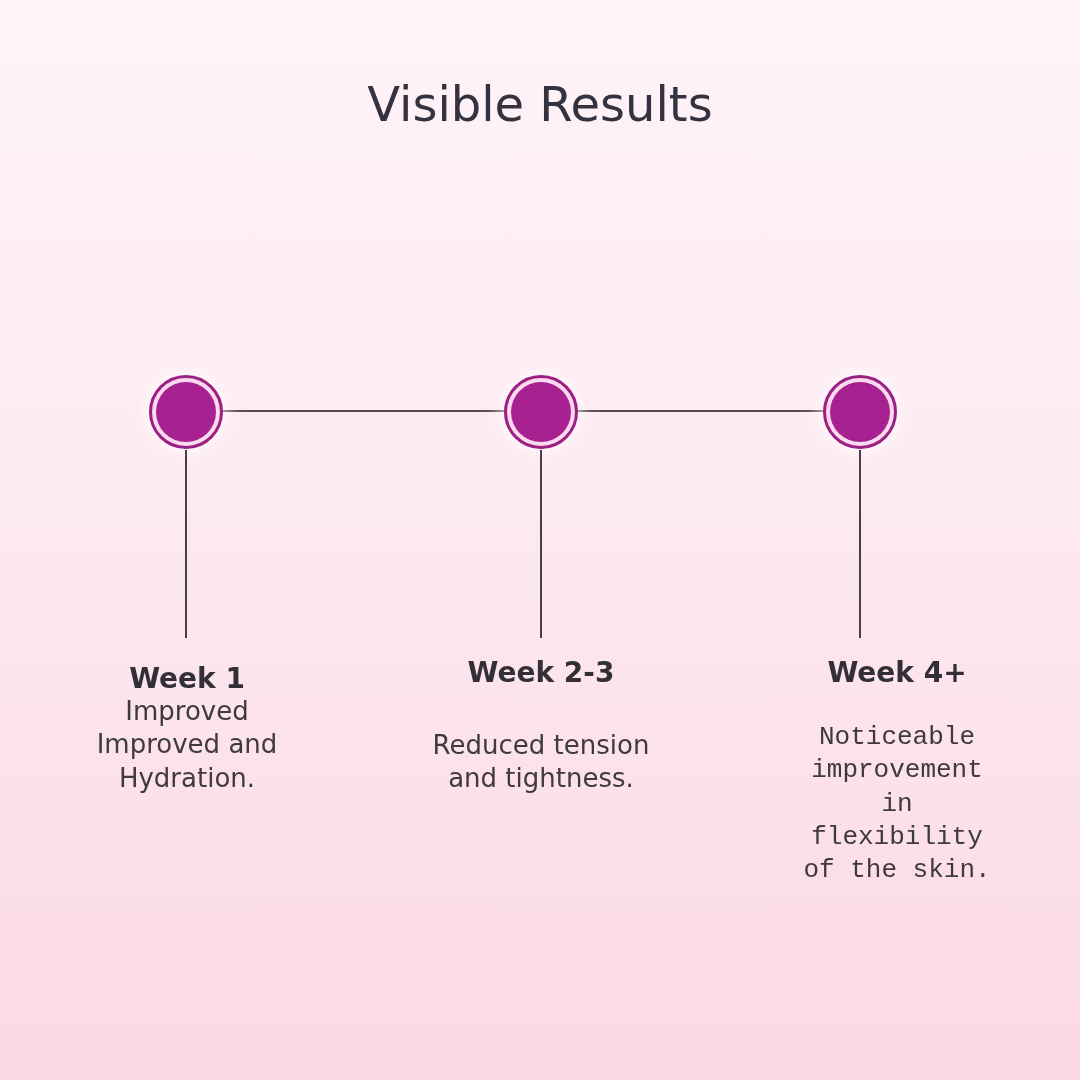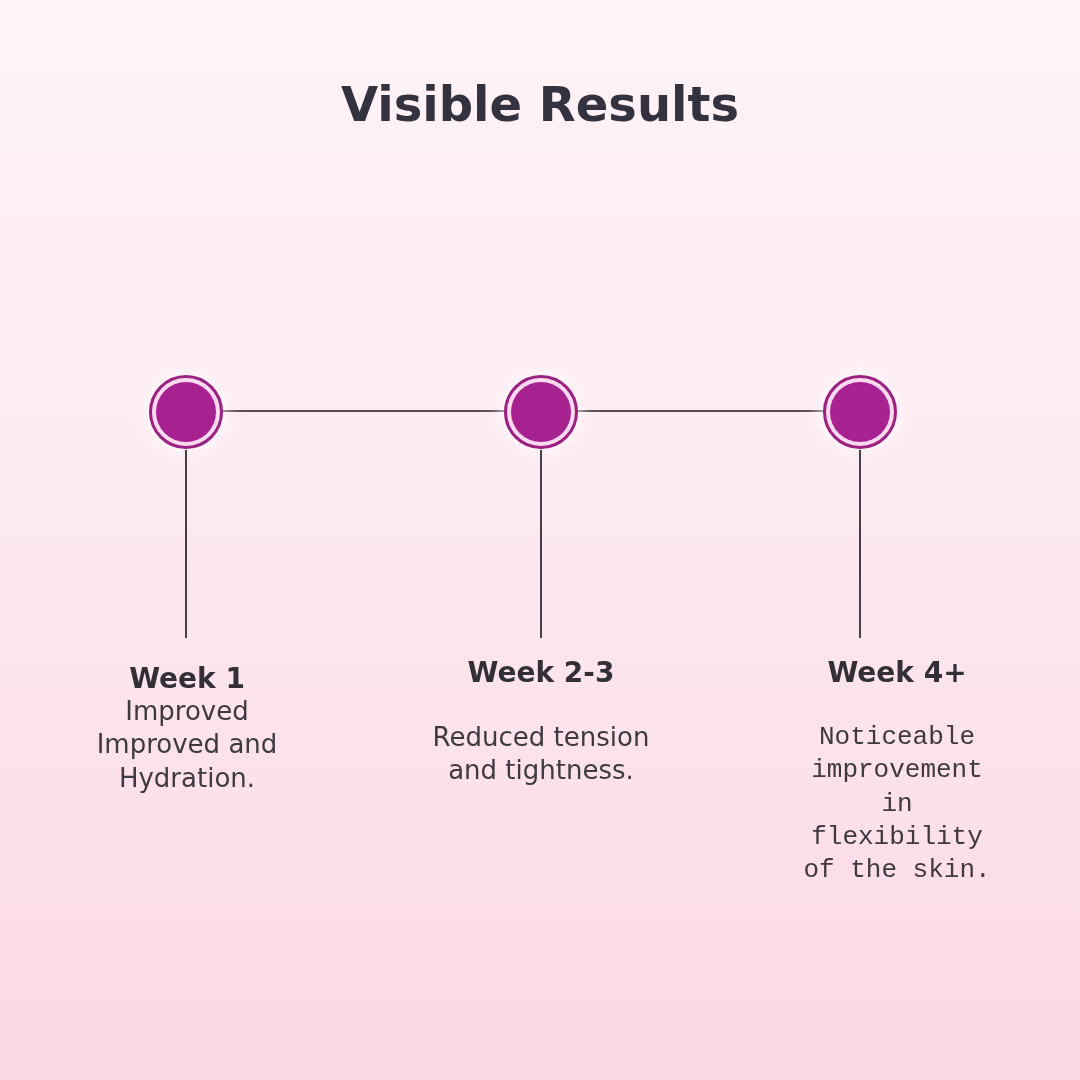--- a/index.html
+++ b/index.html
@@ -21,21 +21,21 @@
   
   .header {
     position: absolute;
     top: 76px;
     left: 0;
     width: 100%;
     text-align: center;
   }
   .title {
     font-size: 48px;
-    font-weight: 700;
+    font-weight: 400;
     letter-spacing: 0px;
     color: #34323e;
   }
   .subtitle {
     margin: 22px auto 0 auto;
     max-width: 780px;
     font-size: 26px;
     line-height: 1.32;
     color: #3b393f;
   }
@@ -94,21 +94,21 @@
   .col-1 { left: 62px;  top: 662px; width: 250px; }
   .col-2 { left: 406px; top: 656px; width: 270px; }
   .col-3 { left: 772px; top: 656px; width: 250px; }
 
   .milestone-label {
     font-size: 28px;
     font-weight: 700;
     color: #332f37;
   }
   .col-1 .milestone-label { }
-  .col-2 .milestone-label { margin-bottom: 32px; }
+  .col-2 .milestone-label { margin-bottom: 40px; }
   .col-3 .milestone-label { margin-bottom: 32px; }
 
   .milestone-desc {
     margin: 0 auto;
     font-size: 26px;
     line-height: 1.28;
     color: #3f3a41;
   }
   .col-1 .milestone-desc { max-width: 190px; }
   .col-2 .milestone-desc { max-width: 245px; }

